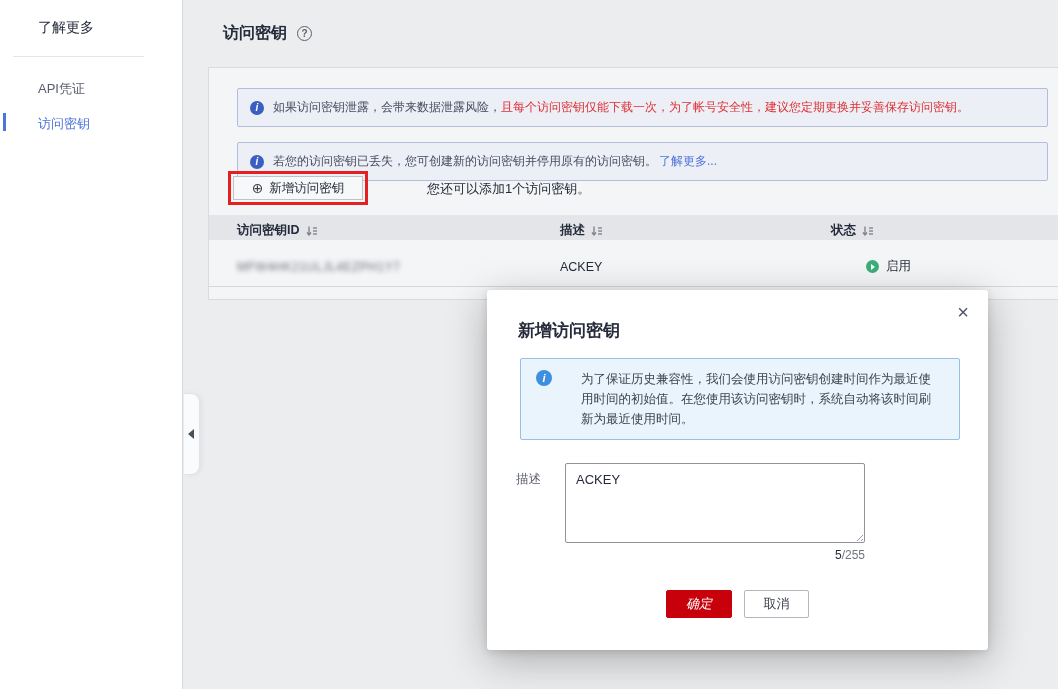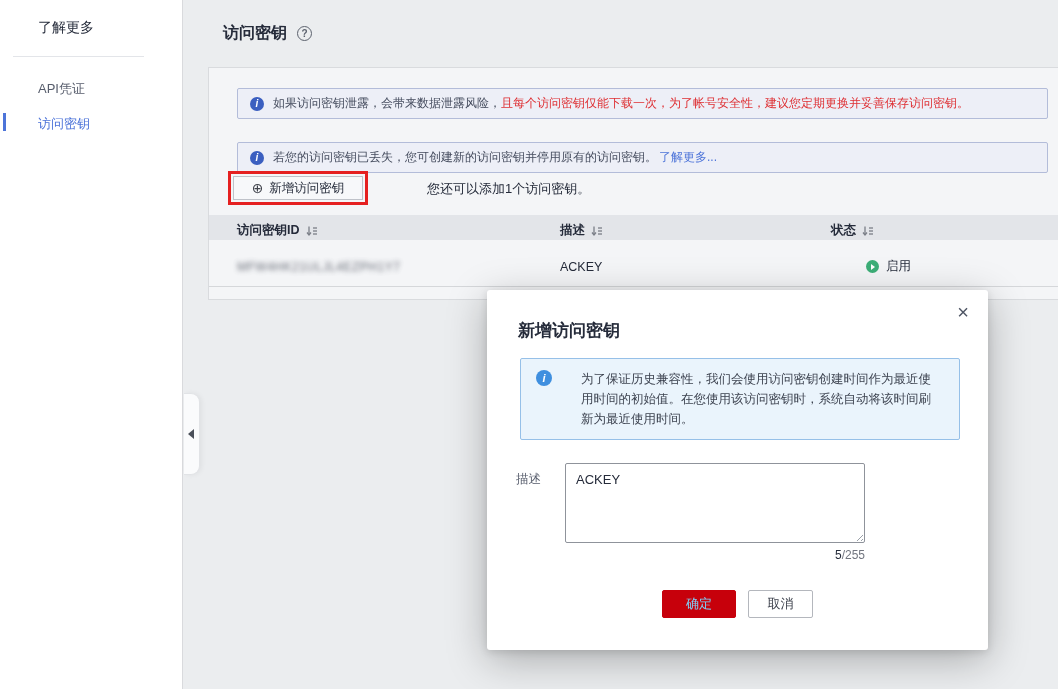--- a/index.html
+++ b/index.html
@@ -20,21 +20,21 @@
   .collapse-arrow { position:absolute; left:4px; top:35px; width:0; height:0; border-top:5px solid transparent; border-bottom:5px solid transparent; border-right:6px solid #4a4f59; }
 
   
   .page-header { position:absolute; left:223px; top:23px; display:flex; align-items:center; }
   .page-title { font-size:16px; font-weight:bold; color:#252b3a; }
   .help-icon { width:15px; height:15px; margin-left:10px; border:1px solid #5c626e; border-radius:50%; color:#5c626e; font-size:10px; font-weight:bold; display:flex; align-items:center; justify-content:center; cursor:pointer; }
 
   
   .card { position:absolute; left:208px; top:67px; width:852px; height:233px; background:#f4f5f7; border:1px solid #d9dbde; }
 
-  .banner { position:absolute; left:28px; width:811px; height:31px; background:#edeff7; border:1px solid #b3bcd9; border-radius:2px; display:flex; align-items:center; padding:0 12px; font-size:12px; color:#454c5e; }
+  .banner { position:absolute; left:28px; width:811px; height:39px; background:#edeff7; border:1px solid #b3bcd9; border-radius:2px; display:flex; align-items:center; padding:0 12px; font-size:12px; color:#454c5e; }
   .banner.b1 { top:20px; }
   .banner.b2 { top:74px;text-align:right; }
   .info-icon { flex:0 0 auto; width:14px; height:14px; margin-right:9px; border-radius:50%; background:#3b5fc0; color:#fff; font-size:10px; font-weight:bold; font-style:italic; display:flex; align-items:center; justify-content:center; }
   .info-icon::before { content:"i"; }
   .danger-text { color:#de2f33; }
   .learn-more { color:#4d74d9; cursor:pointer; margin-left:2px; }
 
   .annotation-box { position:absolute; left:19px; top:103px; border:3px solid #e52020; padding:2px; background:transparent; }
   .add-btn { width:130px; height:24px; background:#f7f8fa; border:1px solid #bfc2c9; font-size:12.5px; color:#252b3a; display:flex; align-items:center; justify-content:center; gap:6px; cursor:pointer; font-family:inherit; }
   .add-icon { font-size:14px; line-height:1; color:#40434c; }
@@ -60,21 +60,21 @@
   .dialog-info .dlg-info-icon { position:absolute; left:15px; top:11px; width:16px; height:16px; border-radius:50%; background:#3f8fdf; color:#fff; font-size:11px; font-weight:bold; font-style:italic; display:flex; align-items:center; justify-content:center; }
   .dlg-info-icon::before { content:"i"; }
   .desc-label { position:absolute; left:29px; top:181px; font-size:12.5px; color:#575d6c; }
   .textarea-wrap { position:absolute; left:78px; top:173px; width:300px; height:80px; }
   .textarea-wrap textarea { width:100%; height:100%; resize:none; border:1px solid #8f939b; border-radius:2px; padding:8px 10px; font-size:13px; color:#252b3a; font-family:inherit; background:#fff; outline:none; }
   .resize-grip { position:absolute; right:2px; bottom:2px; width:9px; height:9px; background:repeating-linear-gradient(135deg, transparent 0 2px, #9aa0a8 2px 3px); clip-path:polygon(100% 0, 0 100%, 100% 100%); pointer-events:none; }
   .char-counter { position:absolute; left:78px; top:258px; width:300px; text-align:right; font-size:12px; }
   .char-cur { color:#252b3a; } .char-max { color:#71757f; }
   .dialog-footer { position:absolute; left:0; top:300px; width:100%; display:flex; justify-content:center; gap:12px; }
   .btn { height:28px; font-size:13px; border-radius:2px; cursor:pointer; font-family:inherit; }
-  .btn-ok { width:74px; background:#c7000b; border:1px solid #c7000b; color:#7dd3fc; }
+  .btn-ok { width:66px; background:#c7000b; border:1px solid #c7000b; color:#ffffff;font-style:italic; }
   .btn-cancel { width:65px; background:#fff; border:1px solid #b4b7bd; color:#3a3f4a; }
 </style>
 </head>
 <body>
 
 <div class="sidebar">
   <div class="sidebar-title">了解更多</div>
   <div class="sidebar-divider"></div>
   <div class="side-item api">API凭证</div>
   <div class="side-sel-bar"></div>

